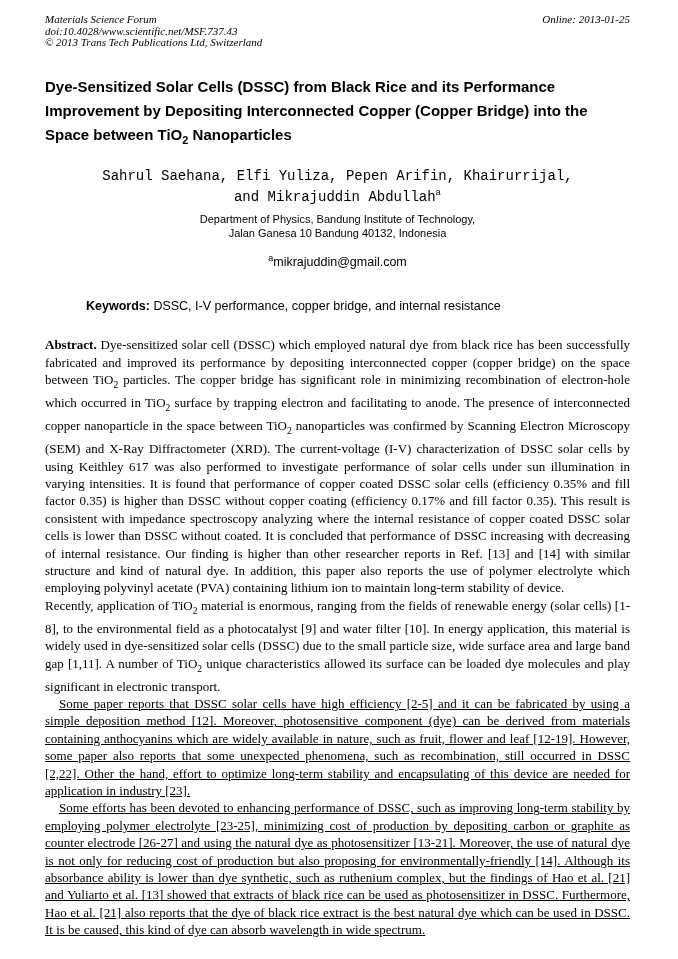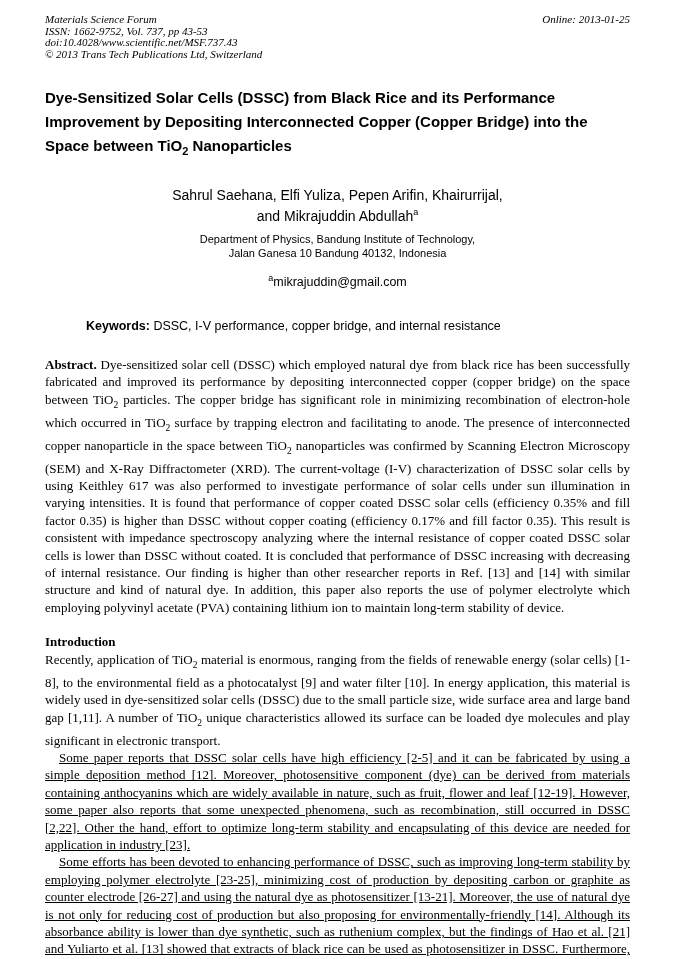--- a/index.html
+++ b/index.html
@@ -26,25 +26,25 @@
   h1.title {
     font-family: Liberation Sans, sans-serif;
     font-weight: bold;
     font-size: 15px;
     line-height: 24px;
     text-align: left;
     margin: 26px 0 0 0;
   }
   h1.title sub { font-size: 11px; }
   .authors {
-    font-family: Liberation Sans, sans-serif;
+    font-family: Liberation Mono, monospace;
     font-size: 14px;
     line-height: 17px;
     text-align: center;
-    margin-top: 24px;
+    margin-top: 16px;
   }
   .authors sup, .email sup { font-size: 9px; }
   .affiliation {
     font-family: "Liberation Sans", "DejaVu Sans", sans-serif;
     font-size: 11px;
     line-height: 14px;
     text-align: center;
     margin-top: 7px;
   }
   .email {
@@ -85,21 +85,20 @@
 </head>
 <body>
 
 <div class="page">
 
   <div class="journal-header">
     <div class="row1">
       <span>Materials Science Forum</span>
       <span>Online: 2013-01-25</span>
     </div>
-    <div>ISSN: 1662-9752, Vol. 737, pp 43-53</div>
     <div>doi:10.4028/www.scientific.net/MSF.737.43</div>
     <div>© 2013 Trans Tech Publications Ltd, Switzerland</div>
   </div>
 
   <h1 class="title">Dye-Sensitized Solar Cells (DSSC) from Black Rice and its Performance Improvement by Depositing Interconnected Copper (Copper Bridge) into the Space between TiO<sub>2</sub> Nanoparticles</h1>
 
   <div class="authors">
     <div>Sahrul Saehana, Elfi Yuliza, Pepen Arifin, Khairurrijal,</div>
     <div>and Mikrajuddin Abdullah<sup>a</sup></div>
   </div>
@@ -108,19 +107,18 @@
     <div>Department of Physics, Bandung Institute of Technology,</div>
     <div>Jalan Ganesa 10 Bandung 40132, Indonesia</div>
   </div>
 
   <div class="email"><sup>a</sup>mikrajuddin@gmail.com</div>
 
   <p class="keywords"><b>Keywords:</b> <span>DSSC, I-V performance, copper bridge, and internal resistance</span></p>
 
   <p class="abstract"><b>Abstract.</b> <span>Dye-sensitized solar cell (DSSC) which employed natural dye from black rice has been successfully fabricated and improved its performance by depositing interconnected copper (copper bridge) on the space between TiO<sub>2</sub> particles. The copper bridge has significant role in minimizing recombination of electron-hole which occurred in TiO<sub>2</sub> surface by trapping electron and facilitating to anode. The presence of interconnected copper nanoparticle in the space between TiO<sub>2</sub> nanoparticles was confirmed by Scanning Electron Microscopy (SEM) and X-Ray Diffractometer (XRD). The current-voltage (I-V) characterization of DSSC solar cells by using Keithley 617 was also performed to investigate performance of solar cells under sun illumination in varying intensities. It is found that performance of copper coated DSSC solar cells (efficiency 0.35% and fill factor 0.35) is higher than DSSC without copper coating (efficiency 0.17% and fill factor 0.35). This result is consistent with impedance spectroscopy analyzing where the internal resistance of copper coated DSSC solar cells is lower than DSSC without coated. It is concluded that performance of DSSC increasing with decreasing of internal resistance. Our finding is higher than other researcher reports in Ref. [13] and [14] with similar structure and kind of natural dye. In addition, this paper also reports the use of polymer electrolyte which employing polyvinyl acetate (PVA) containing lithium ion to maintain long-term stability of device.</span></p>
 
-  <h2 class="section-heading">Introduction</h2>
 
   <p class="body-para">Recently, application of TiO<sub>2</sub> material is enormous, ranging from the fields of renewable energy (solar cells) [1-8], to the environmental field as a photocatalyst [9] and water filter [10]. In energy application, this material is widely used in dye-sensitized solar cells (DSSC) due to the small particle size, wide surface area and large band gap [1,11]. A number of TiO<sub>2</sub> unique characteristics allowed its surface can be loaded dye molecules and play significant in electronic transport.</p>
   <p class="body-para indent">Some paper reports that DSSC solar cells have high efficiency [2-5] and it can be fabricated by using a simple deposition method [12]. Moreover, photosensitive component (dye) can be derived from materials containing anthocyanins which are widely available in nature, such as fruit, flower and leaf [12-19]. However, some paper also reports that some unexpected phenomena, such as recombination, still occurred in DSSC [2,22]. Other the hand, effort to optimize long-term stability and encapsulating of this device are needed for application in industry [23].</p>
   <p class="body-para indent">Some efforts has been devoted to enhancing performance of DSSC, such as improving long-term stability by employing polymer electrolyte [23-25], minimizing cost of production by depositing carbon or graphite as counter electrode [26-27] and using the natural dye as photosensitizer [13-21]. Moreover, the use of natural dye is not only for reducing cost of production but also proposing for environmentally-friendly [14]. Although its absorbance ability is lower than dye synthetic, such as ruthenium complex, but the findings of Hao et al. [21] and Yuliarto et al. [13] showed that extracts of black rice can be used as photosensitizer in DSSC. Furthermore, Hao et al. [21] also reports that the dye of black rice extract is the best natural dye which can be used in DSSC. It is be caused, this kind of dye can absorb wavelength in wide spectrum.</p>
 
 </div>
 
 </body></html>

